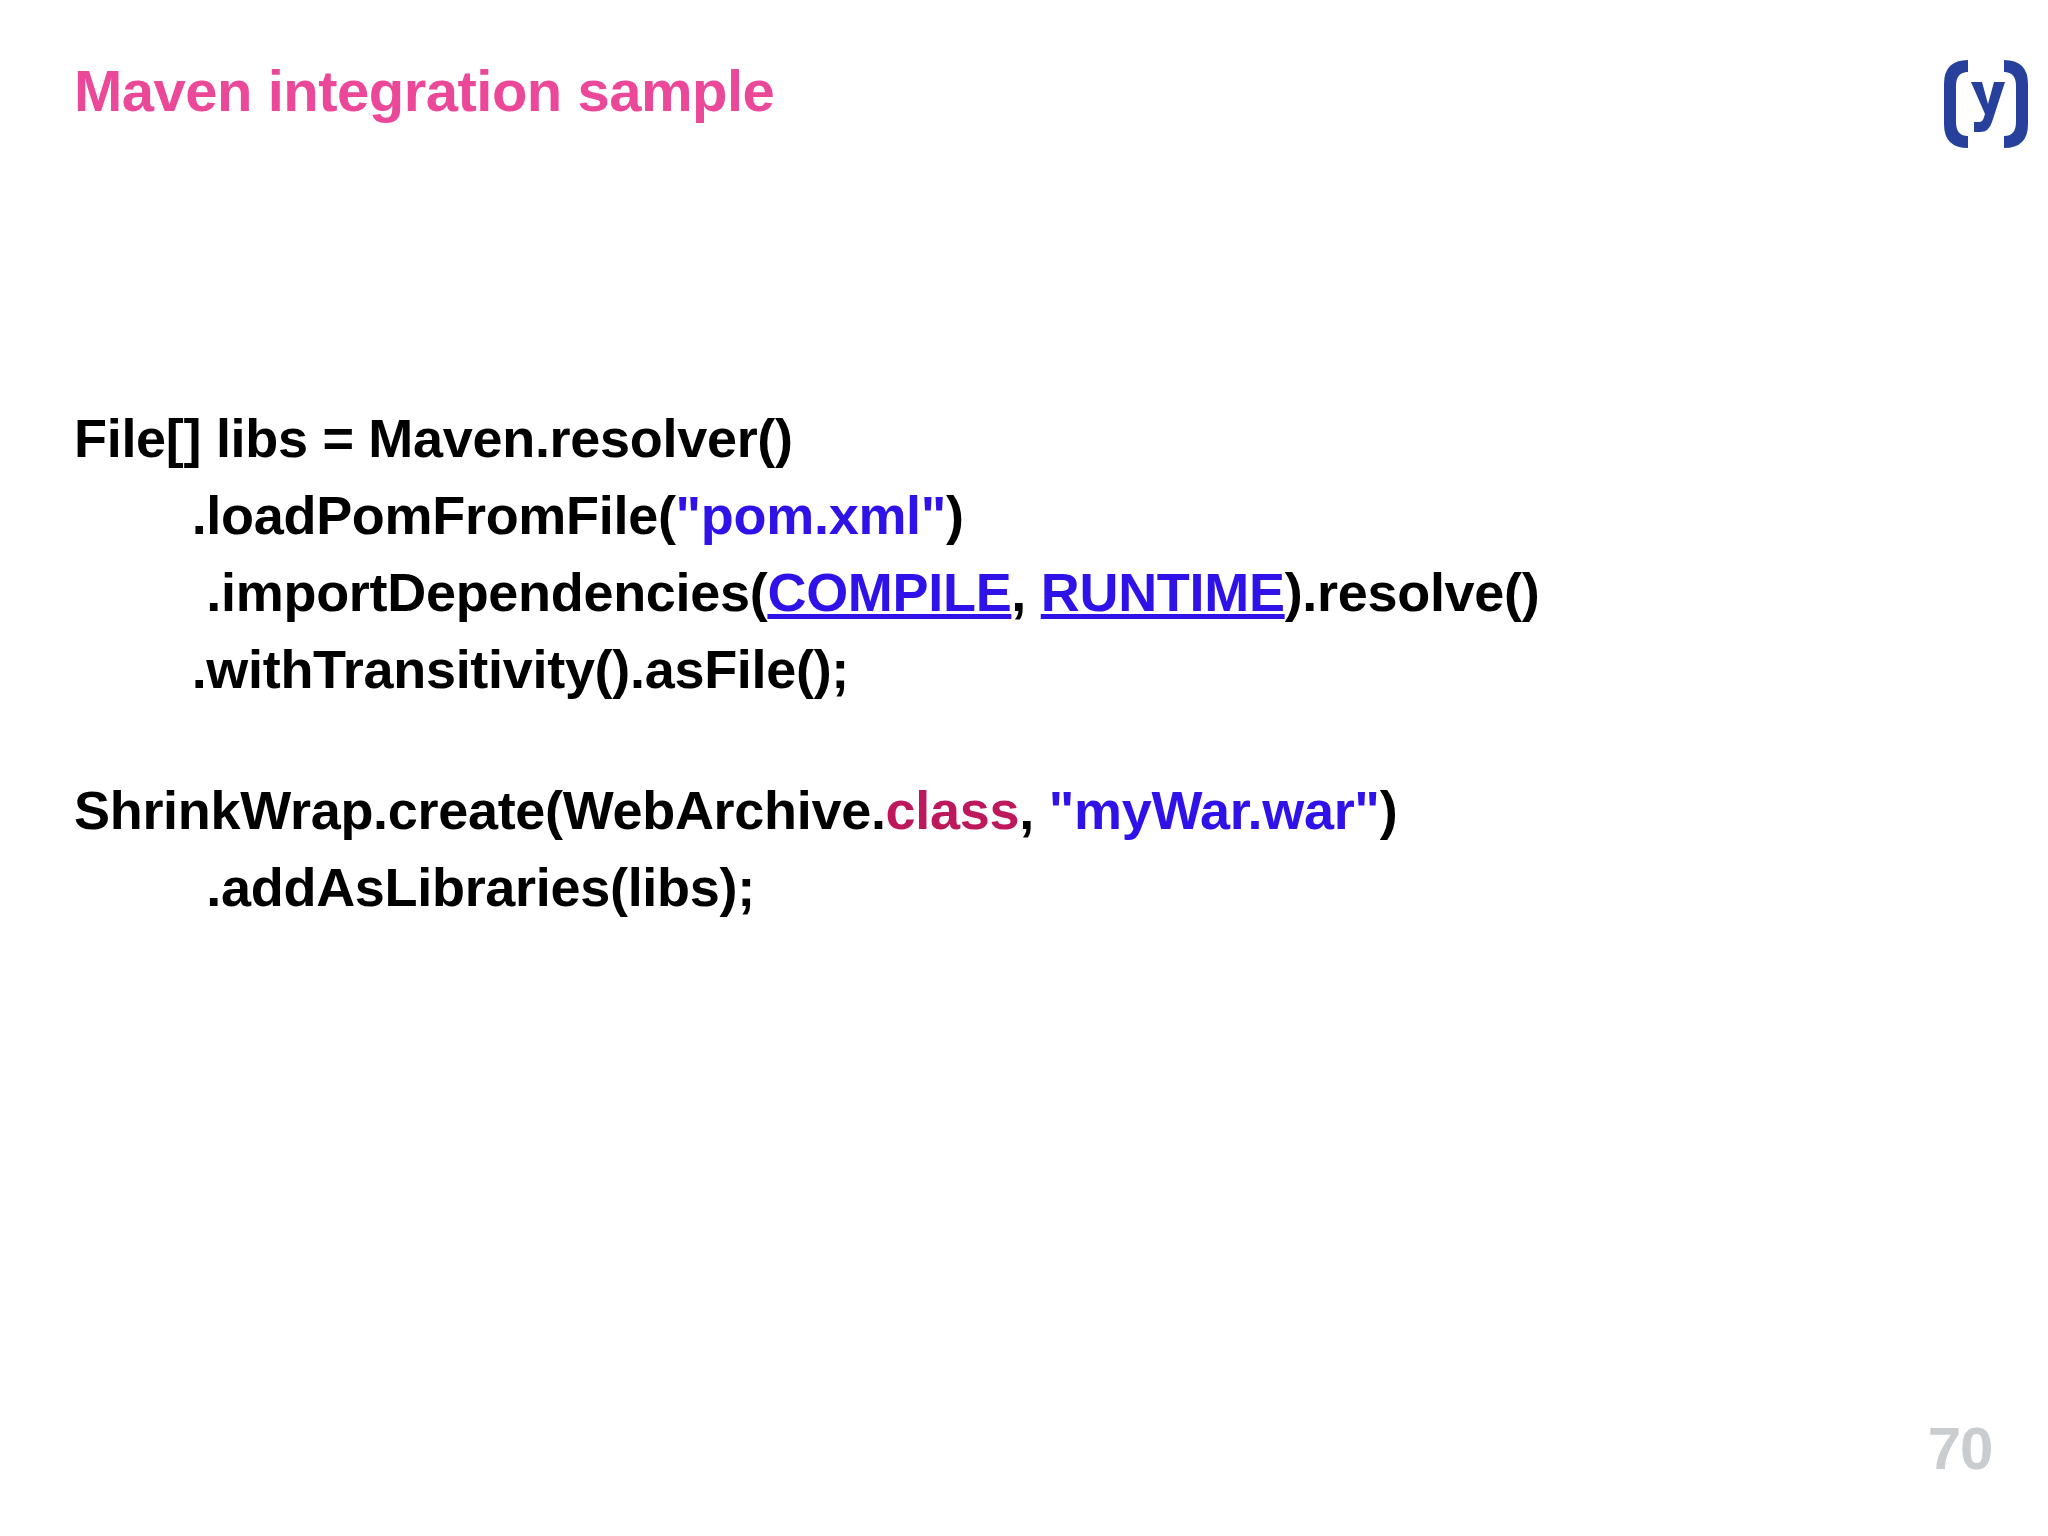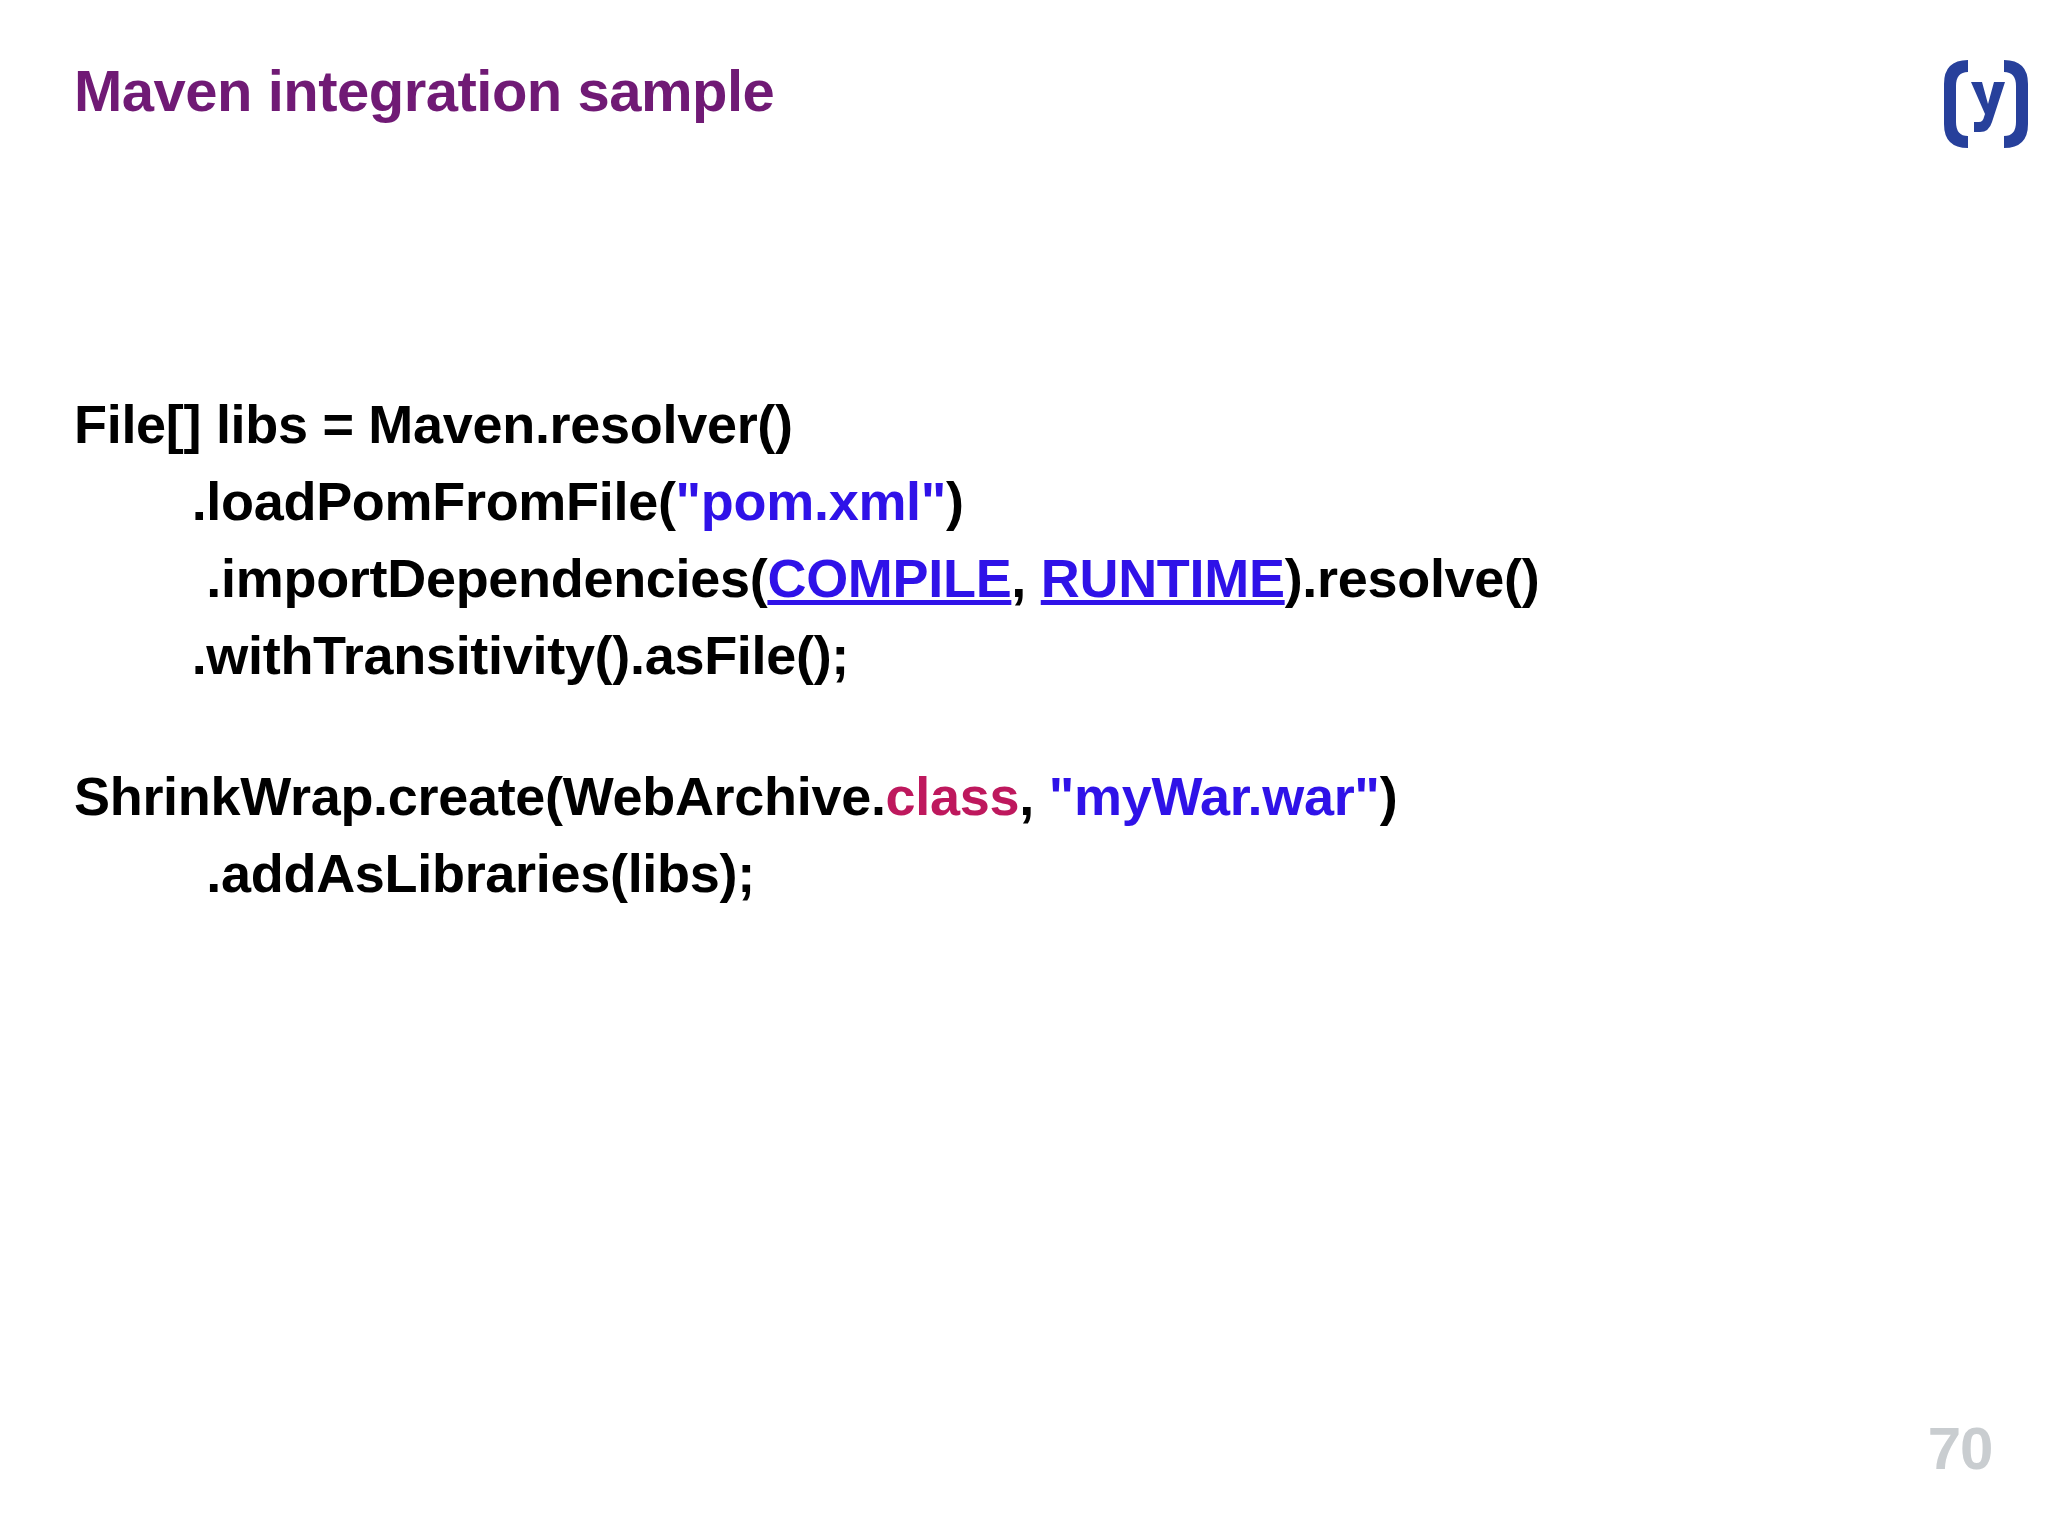--- a/index.html
+++ b/index.html
@@ -20,21 +20,21 @@
     overflow: hidden;
   }
 
   
   #slide-title {
     position: absolute;
     left: 74px;
     top: 62px;
     font-size: 58px;
     font-weight: bold;
-    color: #701a75;
+    color: #ec4899;
     letter-spacing: -0.5px;
     white-space: nowrap;
     line-height: 1.0;
   }
 
   
   #brand-logo {
     position: absolute;
     left: 1938px;
     top: 52px;
@@ -44,21 +44,21 @@
   #brand-logo svg {
     display: block;
     width: 100%;
     height: 100%;
   }
 
   
   #code-block {
     position: absolute;
     left: 74px;
-    top: 386px;
+    top: 400px;
     width: 1880px;
     font-family: "Liberation Sans", sans-serif;
     font-size: 54px;
     font-weight: bold;
     line-height: 77px;
     color: #000000;
     white-space: pre;
     letter-spacing: -0.3px;
   }
   .code-line {

